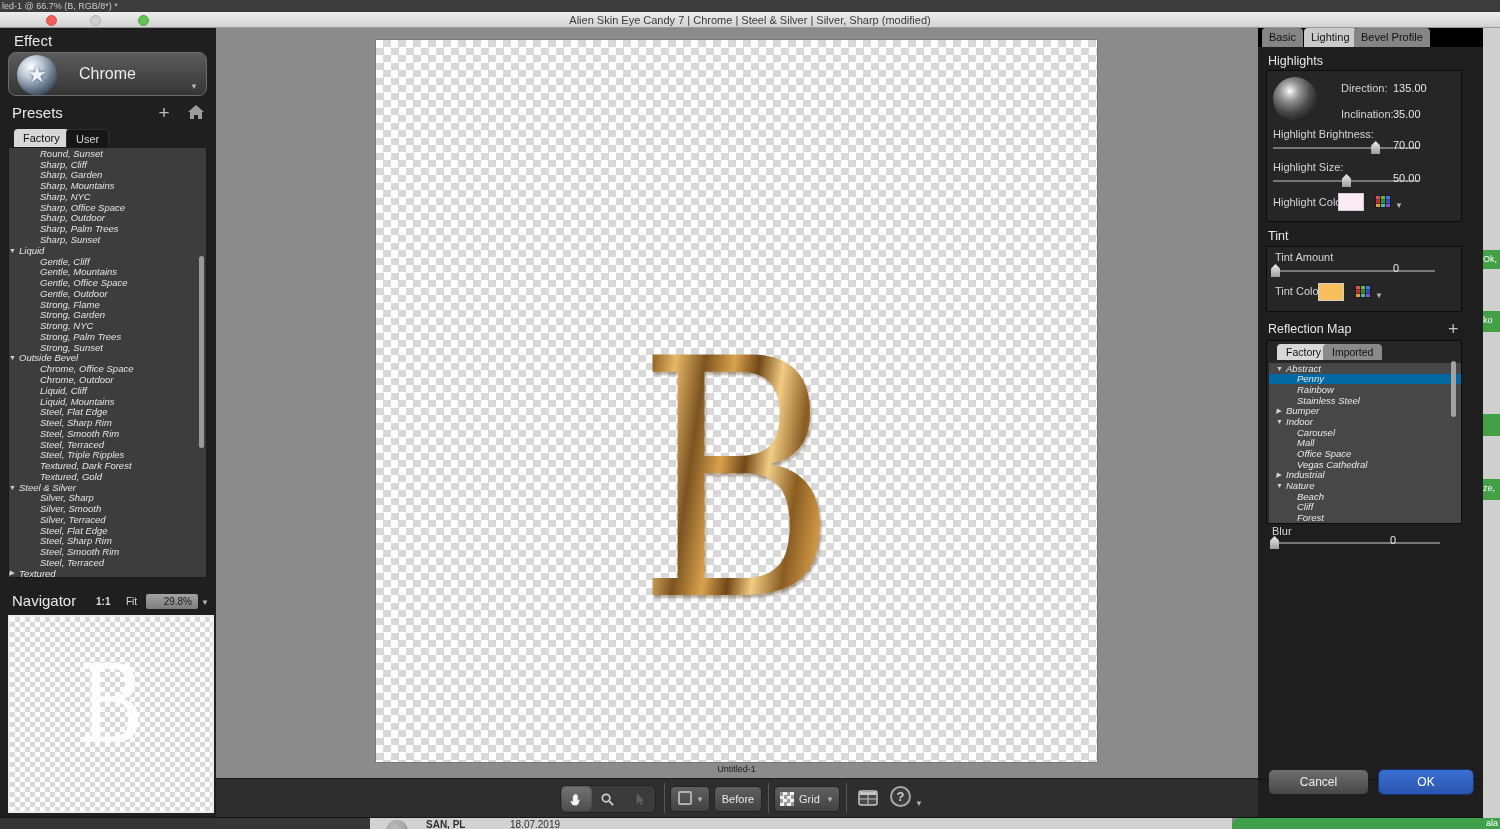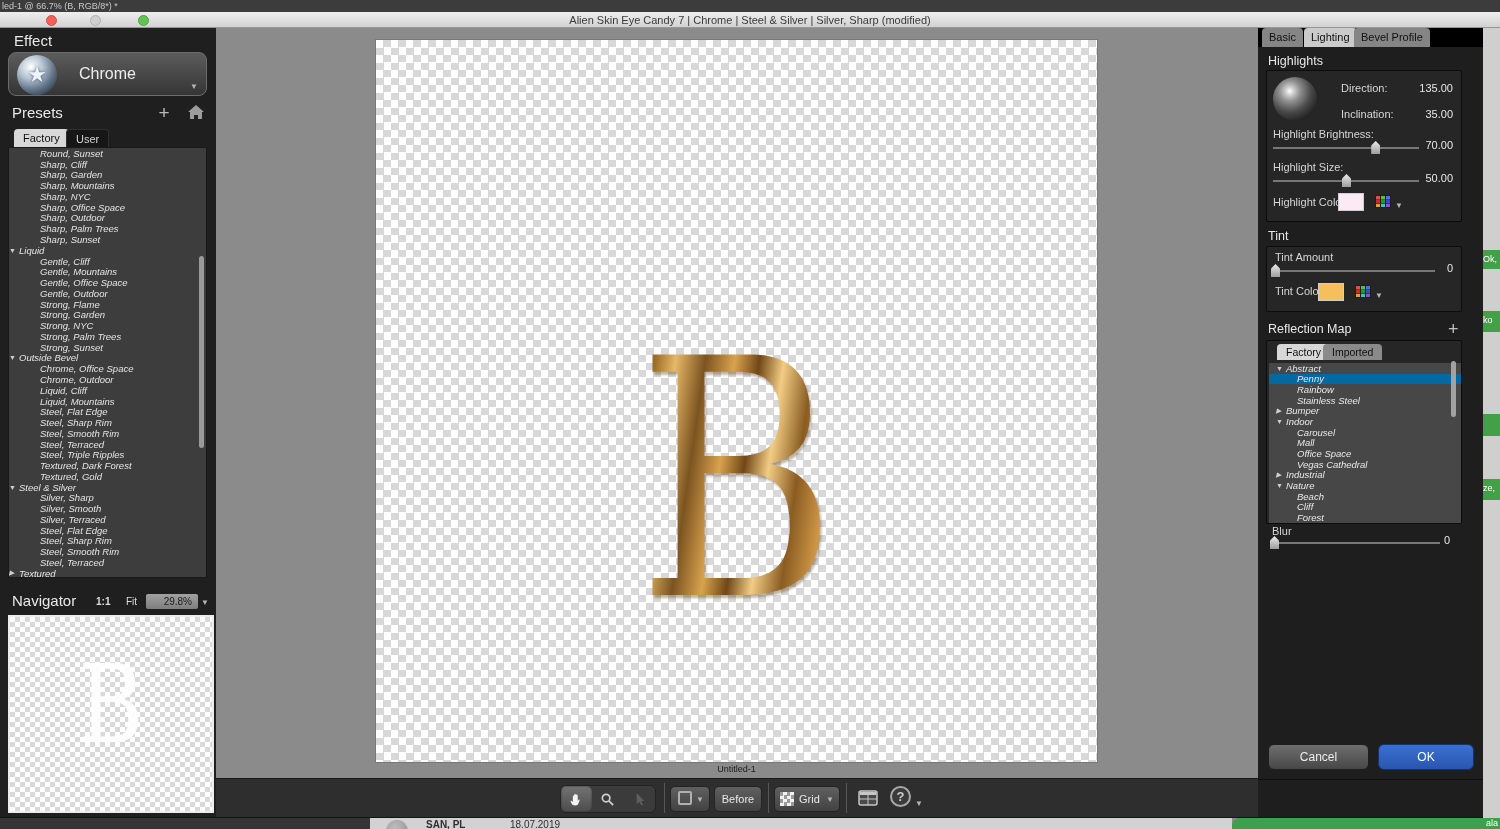--- a/index.html
+++ b/index.html
@@ -109,36 +109,36 @@
   #rp-tabbar { left:0; top:0; width:225px; height:19px; background:#000; }
   .rtab { position:absolute; top:0; height:19px; line-height:19px; font-size:11px; padding:0 7px; border-radius:4px 4px 0 0; color:#111; }
   .rtab.on { background:#cbcbcb; }
   .rtab.off { background:#858585; }
   #rtab-basic { left:4px; }
   #rtab-lighting { left:46px; }
   #rtab-bevel { left:96px; }
   .sect { position:absolute; font-size:12.5px; color:#e8e8e8; }
   .gbox { position:absolute; left:8px; width:196px; background:#262626; border:1px solid #0c0c0c; border-radius:2px; }
   .lbl { position:absolute; font-size:11px; color:#d6d6d6; white-space:nowrap; }
-  .val { position:absolute; font-size:11px; color:#e6e6e6; text-align:right; width:60px; }
+  .val { position:absolute; font-size:11px; color:#e6e6e6; width:60px; }
   .track { position:absolute; height:2px; background:#777; }
   .thumb { position:absolute; top:-6px; width:9px; height:13px;
     background:linear-gradient(#ebebeb,#9e9e9e); clip-path:polygon(50% 0,100% 35%,100% 100%,0 100%,0 35%); }
   .swatch { position:absolute; width:26px; height:18px; border:1px solid #cfcfcf; }
   #hl-title { left:10px; top:26px; }
   #hl-box { top:42px; height:152px; }
   #hl-sphere { left:6px; top:6px; width:44px; height:44px; border-radius:50%;
     background:radial-gradient(circle at 38% 32%, #ffffff 0%, #cfcfcf 10%, #8f8f8f 26%, #4a4a4a 52%, #1d1d1d 80%, #101010 100%); }
   #reflect-box { top:312px; height:184px; }
   #rtree { position:absolute; left:2px; top:22px; width:192px; height:160px; background:#474747; overflow:hidden; }
   #rtree .row { height:10.66px; color:#e8e8e8; }
   #rtree .row.leaf { padding-left:28px; }
   #rtree .row.group { padding-left:7px; }
   #reflect-scroll { position:absolute; right:5px; top:20px; width:5px; height:56px; background:#a2a2a2; border-radius:3px; }
-  .rbtn { position:absolute; top:716px; height:26px; border-radius:6px; font-size:12px; text-align:center; line-height:24px; }
+  .rbtn { position:absolute; top:741px; height:26px; border-radius:6px; font-size:12px; text-align:center; line-height:24px; }
   #btn-cancel { left:10px; width:101px; background:linear-gradient(#6e6e6e,#474747); border:1px solid #1f1f1f; color:#ededed; }
   #btn-ok { left:120px; width:96px; background:linear-gradient(#3a70d4,#2a55ae); border:1px solid #17336e; color:#fff; }
   #rp-btn-sep { left:0; top:751px; width:225px; height:1px; background:#0f0f0f; }
   #win-bottom-edge { left:0; top:817px; width:1483px; height:1px; background:#141414; }
 </style>
 </head>
 <body>
 
 <div class="abs" id="ps-strip">
   <div class="abs" id="ps-title">led-1 @ 66.7% (B, RGB/8*) *</div>

